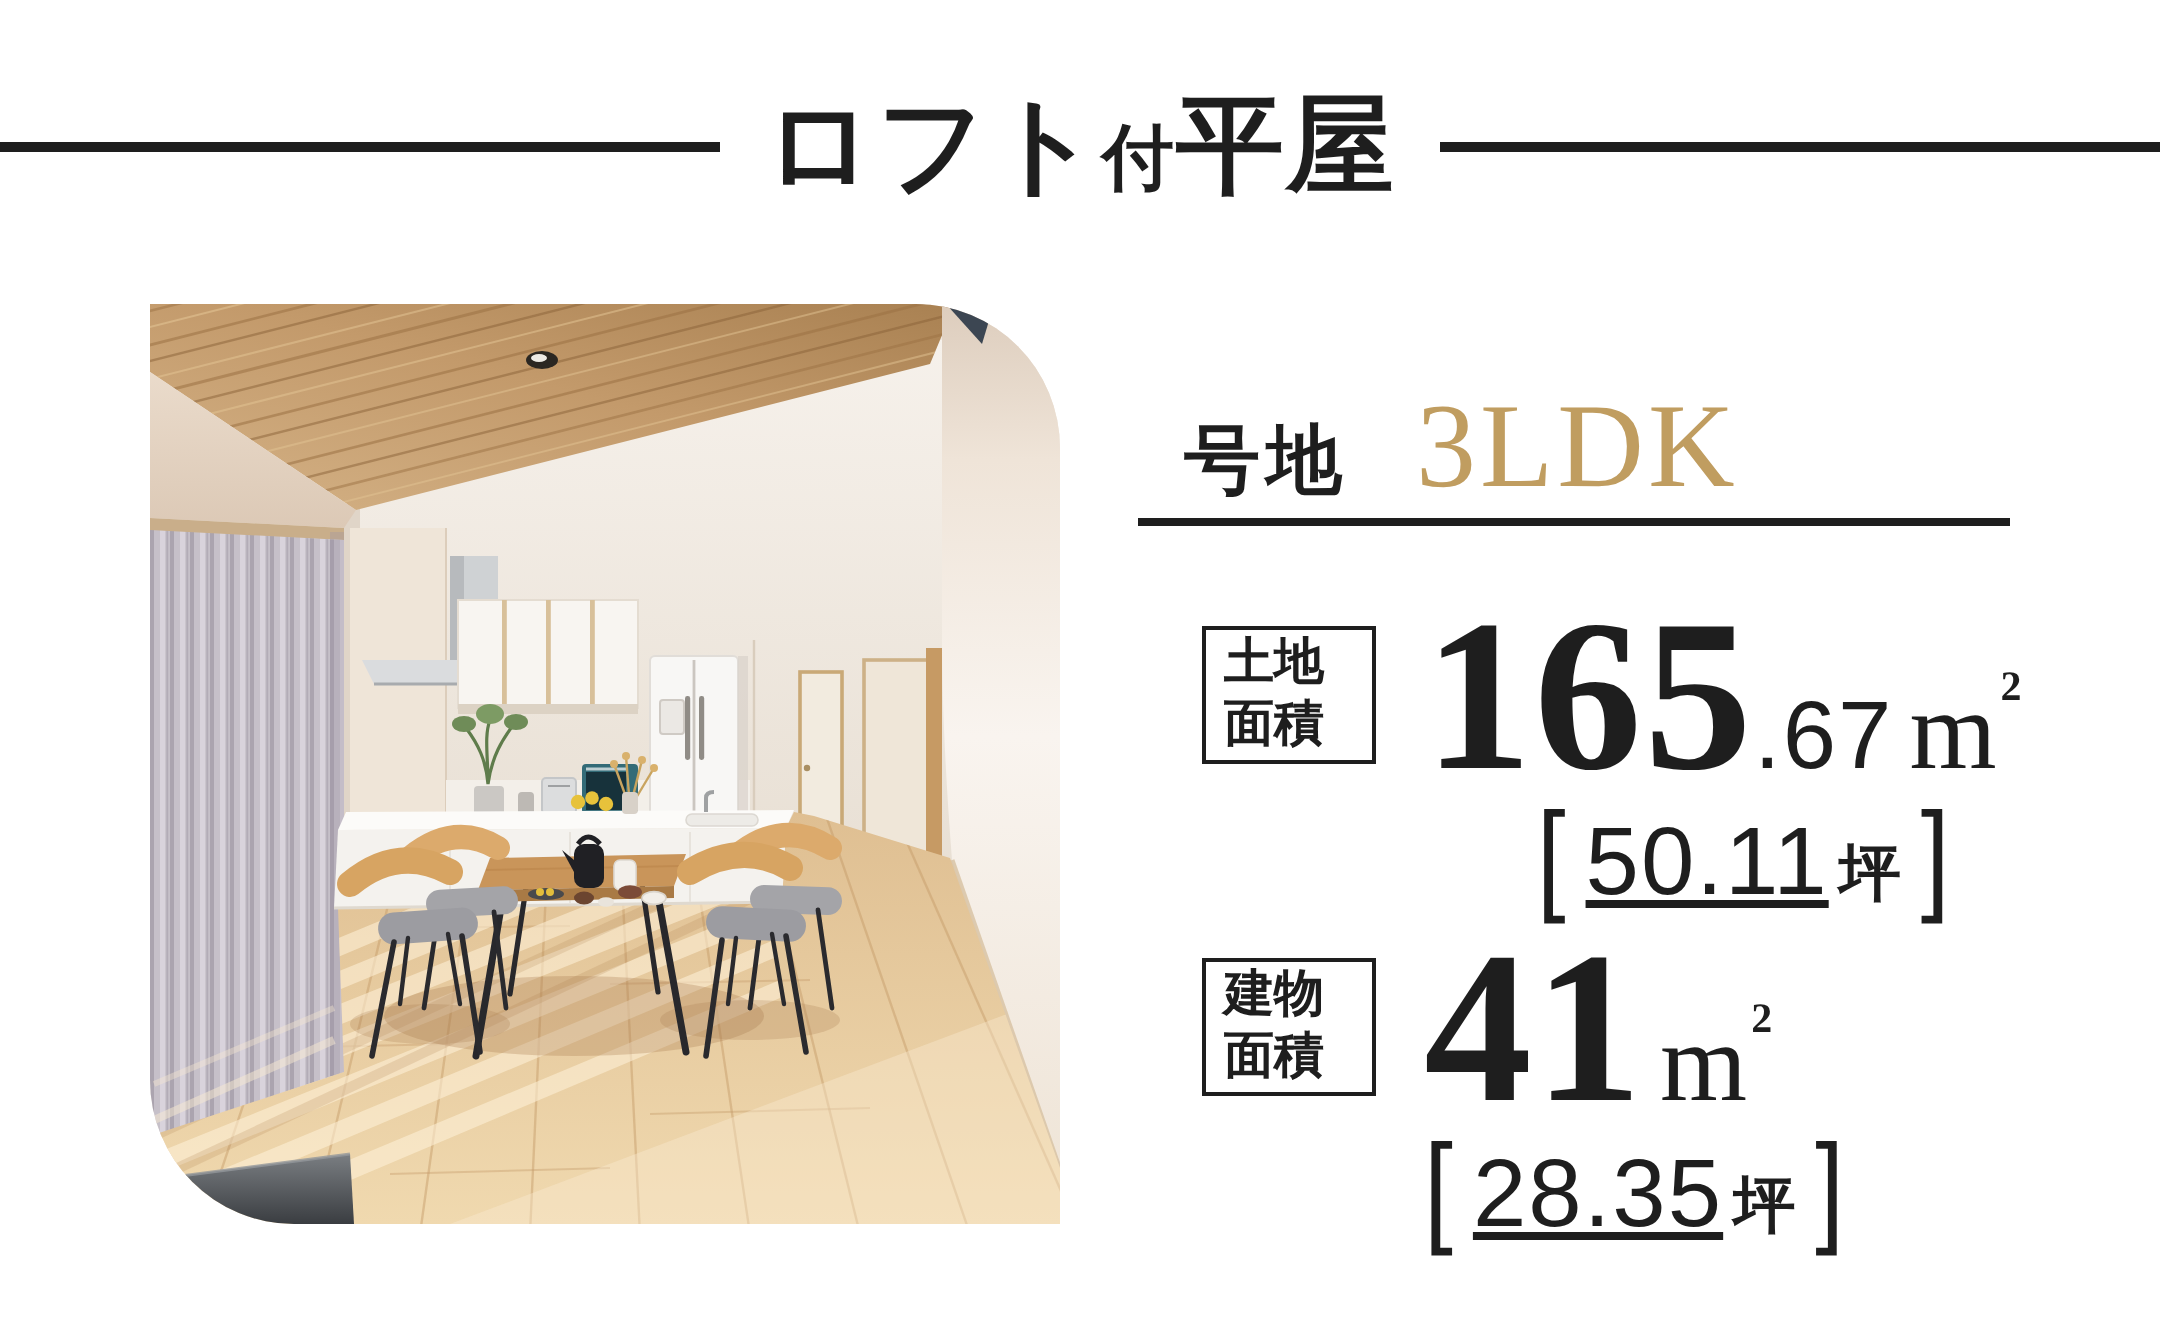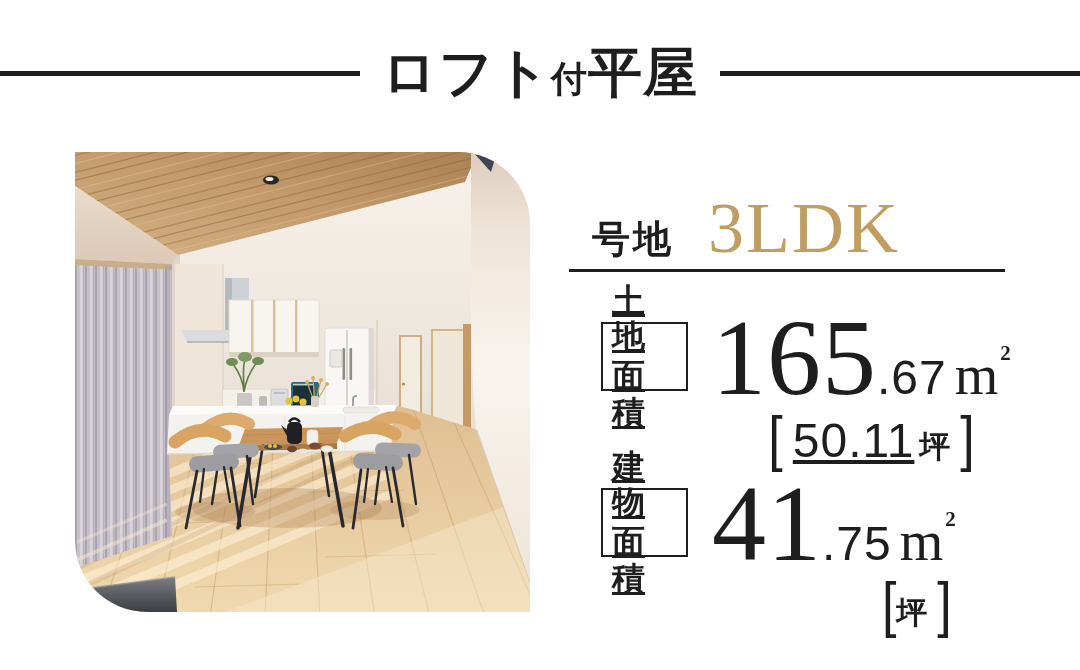--- a/index.html
+++ b/index.html
@@ -19,30 +19,30 @@
   .title-small{font-size:36px;}
   
   .photo{position:absolute;left:75px;top:152px;width:455px;height:460px;margin:0;
     border-radius:0 72px 0 72px;overflow:hidden;background:#EFE8E0;}
   .photo svg{display:block;width:100%;height:100%;}
   
   .spec{position:absolute;left:569px;top:196px;width:436px;}
   .lot-row{display:flex;align-items:baseline;margin-left:9px;line-height:0.9;white-space:nowrap;}
   .lot-number{font-size:86px;color:var(--accent-gold);letter-spacing:1px;}
   .lot-suffix{font-size:38px;margin-left:14px;letter-spacing:3px;font-weight:600;font-family:Liberation Mono, monospace;}
-  .layout-type{font-size:72px;color:var(--accent-gold);margin-left:34px;letter-spacing:2px;}
+  .layout-type{font-size:60px;color:var(--accent-gold);margin-left:34px;letter-spacing:2px;}
   .divider{height:3.5px;background:var(--ink);margin-top:8px;}
   .area-block{display:flex;align-items:flex-start;margin:44px 0 0 32px;}
   .area-block.building{margin-top:14px;}
   .label-box{width:65px;height:65px;border:2.5px solid var(--ink);display:flex;flex-direction:column;
     justify-content:center;gap:3px;padding:0 9px;margin-top:6px;flex:none;}
-  .label-line{display:flex;justify-content:space-between;font-size:33px;font-weight:700;line-height:1.1;text-decoration:underline;}
+  .label-line{display:flex;justify-content:space-between;font-size:25px;font-weight:700;line-height:1.1;}
   .value-wrap{margin-left:24px;}
   .value-row{display:flex;align-items:baseline;white-space:nowrap;}
-  .v-int{font-size:108px;font-weight:400;line-height:0.78;letter-spacing:1px;}
+  .v-int{font-size:108px;font-weight:700;line-height:0.78;letter-spacing:1px;}
   .v-dec{font-family:"Liberation Sans","DejaVu Sans",sans-serif;font-size:48px;line-height:1;letter-spacing:1px;}
   .v-unit{font-size:56px;line-height:1;margin-left:8px;}
   .v-sup{font-size:21px;position:relative;top:-34px;margin-left:2px;font-weight:600;}
   .tsubo-row{display:flex;justify-content:flex-end;align-items:baseline;margin-top:10px;
     padding-right:36px;font-family:"Liberation Sans","DejaVu Sans",sans-serif;}
   .area-block.building .tsubo-row{padding-right:4px;}
   .bracket{font-size:52px;line-height:1;display:inline-block;transform:scaleY(1.18);transform-origin:50% 60%;font-weight:400;}
   .tsubo-num{font-size:48px;margin:0 5px 0 10px;letter-spacing:1px;text-decoration:underline;}
   .tsubo-unit{font-size:31px;font-family:"Liberation Serif","DejaVu Serif",serif;font-weight:600;margin-right:10px;}
 </style>
@@ -371,25 +371,25 @@
     </div>
 
     <div class="area-block building">
       <div class="label-box">
         <span class="label-line">建物</span>
         <span class="label-line">面積</span>
       </div>
       <div class="value-wrap">
         <div class="value-row">
           <span class="v-int">41</span>
-          <span class="v-dec">.75</span>
           <span class="v-unit">m</span>
           <span class="v-sup">2</span>
         </div>
         <div class="tsubo-row">
           <span class="bracket">[</span>
+          <span class="tsubo-num">28.35</span>
           <span class="tsubo-unit">坪</span>
           <span class="bracket">]</span>
         </div>
       </div>
     </div>
   </section>
 </div>
 
 </body></html>

